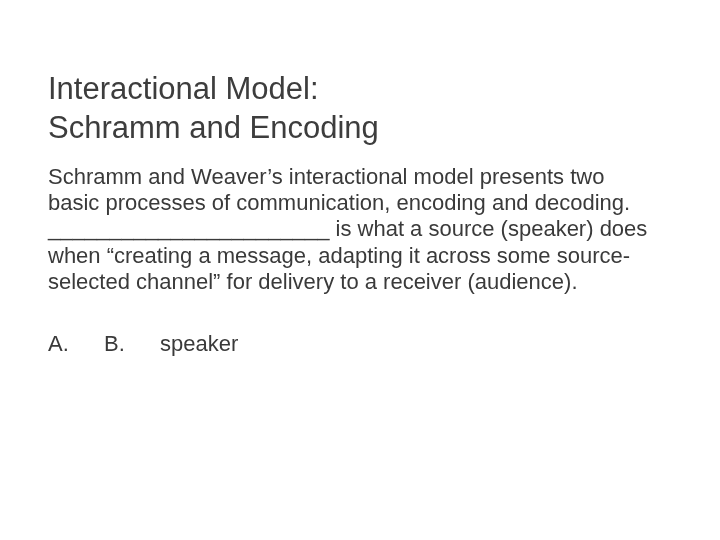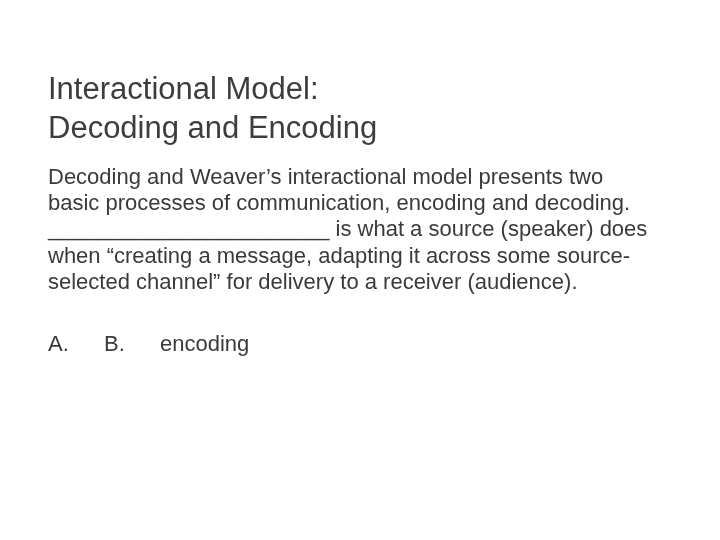--- a/index.html
+++ b/index.html
@@ -41,24 +41,24 @@
   .opt-letter { width: 56px; }
   .opt-text   { width: 150px; }
 </style>
 </head>
 <body>
 
 <div class="slide">
 
   <h1 class="title">
     <span>Interactional Model:</span><br>
-    <span>Decoding and Encoding</span>
+    <span>Schramm and Encoding</span>
   </h1>
 
-  <p class="body">Decoding and Weaver’s interactional model presents two basic processes of communication, encoding and decoding. _______________________ is what a source (speaker) does when “creating a message, adapting it across some source-selected channel” for delivery to a receiver (audience).</p>
+  <p class="body">Schramm and Weaver’s interactional model presents two basic processes of communication, encoding and decoding. _______________________ is what a source (speaker) does when “creating a message, adapting it across some source-selected channel” for delivery to a receiver (audience).</p>
 
   <div class="options">
     <span class="opt-letter">A.</span>
     <span class="opt-letter">B.</span>
-    <span class="opt-text">encoding</span>
+    <span class="opt-text">speaker</span>
   </div>
 
 </div>
 
 </body></html>

